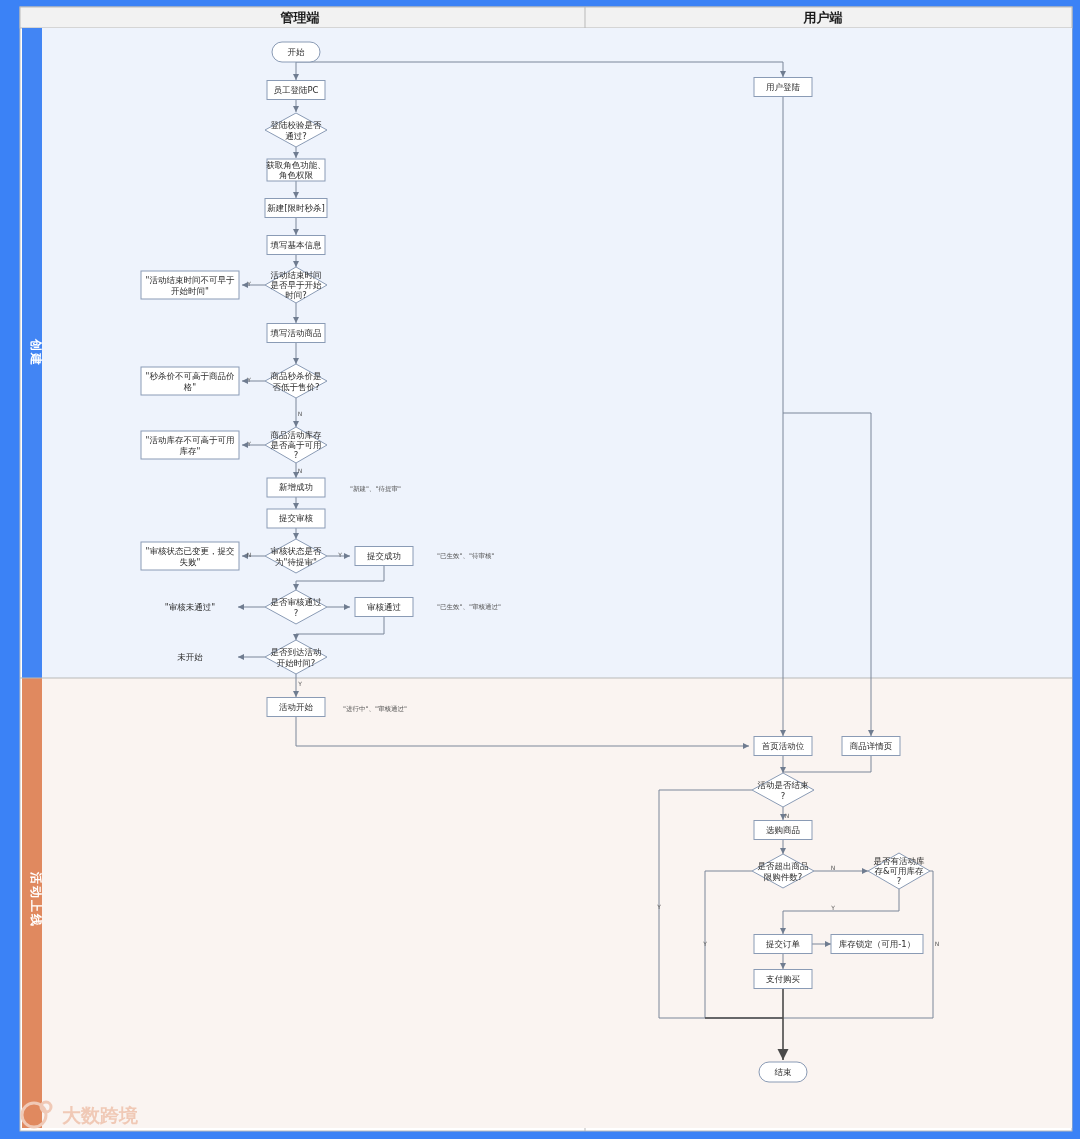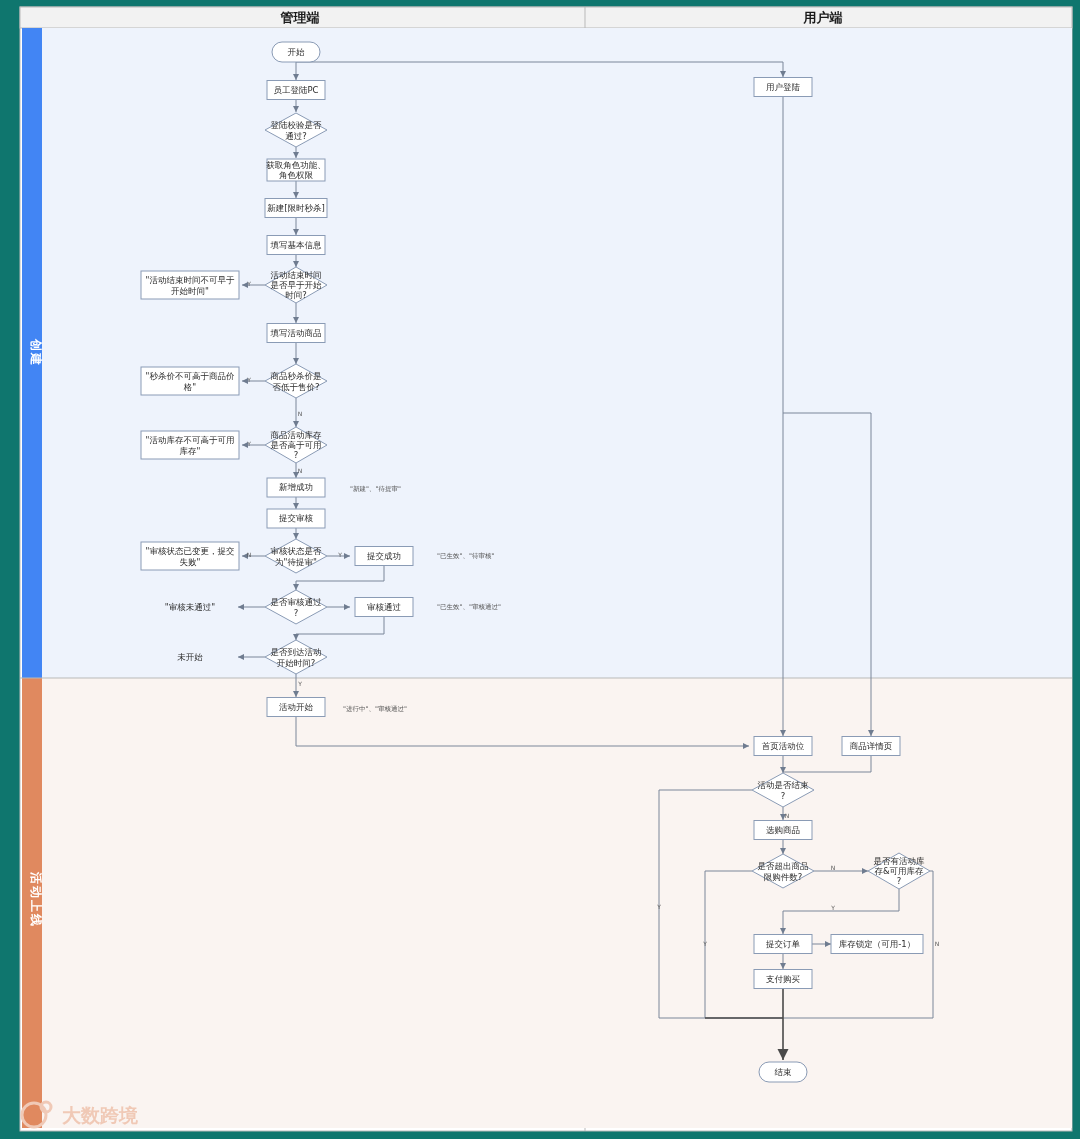--- a/index.html
+++ b/index.html
@@ -1,17 +1,17 @@
 <!DOCTYPE html>
 <html><head>
 <meta charset="utf-8">
 <style>
   html,body{margin:0;padding:0;background:#ffffff;}
   body{font-family:"DejaVu Sans","Liberation Sans",sans-serif;}
-  #stage{position:relative;width:1080px;height:1139px;background:#0f766e;overflow:hidden;}
+  #stage{position:relative;width:1080px;height:1139px;background:#3b82f6;overflow:hidden;}
   #svgroot{position:absolute;left:0;top:0;width:1080px;height:1139px;}
   .nodetext{font-size:8.5px;fill:#2b2b2b;text-anchor:middle;dominant-baseline:middle;}
   .annot{font-size:6.5px;fill:#555;text-anchor:start;dominant-baseline:middle;}
   .edgelbl{font-size:6px;fill:#555;text-anchor:middle;dominant-baseline:middle;}
   .plainlbl{font-size:8.5px;fill:#2b2b2b;text-anchor:middle;dominant-baseline:middle;}
   .hdrtext{font-size:13px;font-weight:bold;fill:#1a1a1a;text-anchor:middle;dominant-baseline:middle;}
   .lanetext{font-size:12px;font-weight:bold;fill:#ffffff;}
   .wmtext{font-size:19px;font-weight:bold;fill:#f0c9b6;}
 </style>
 </head>

